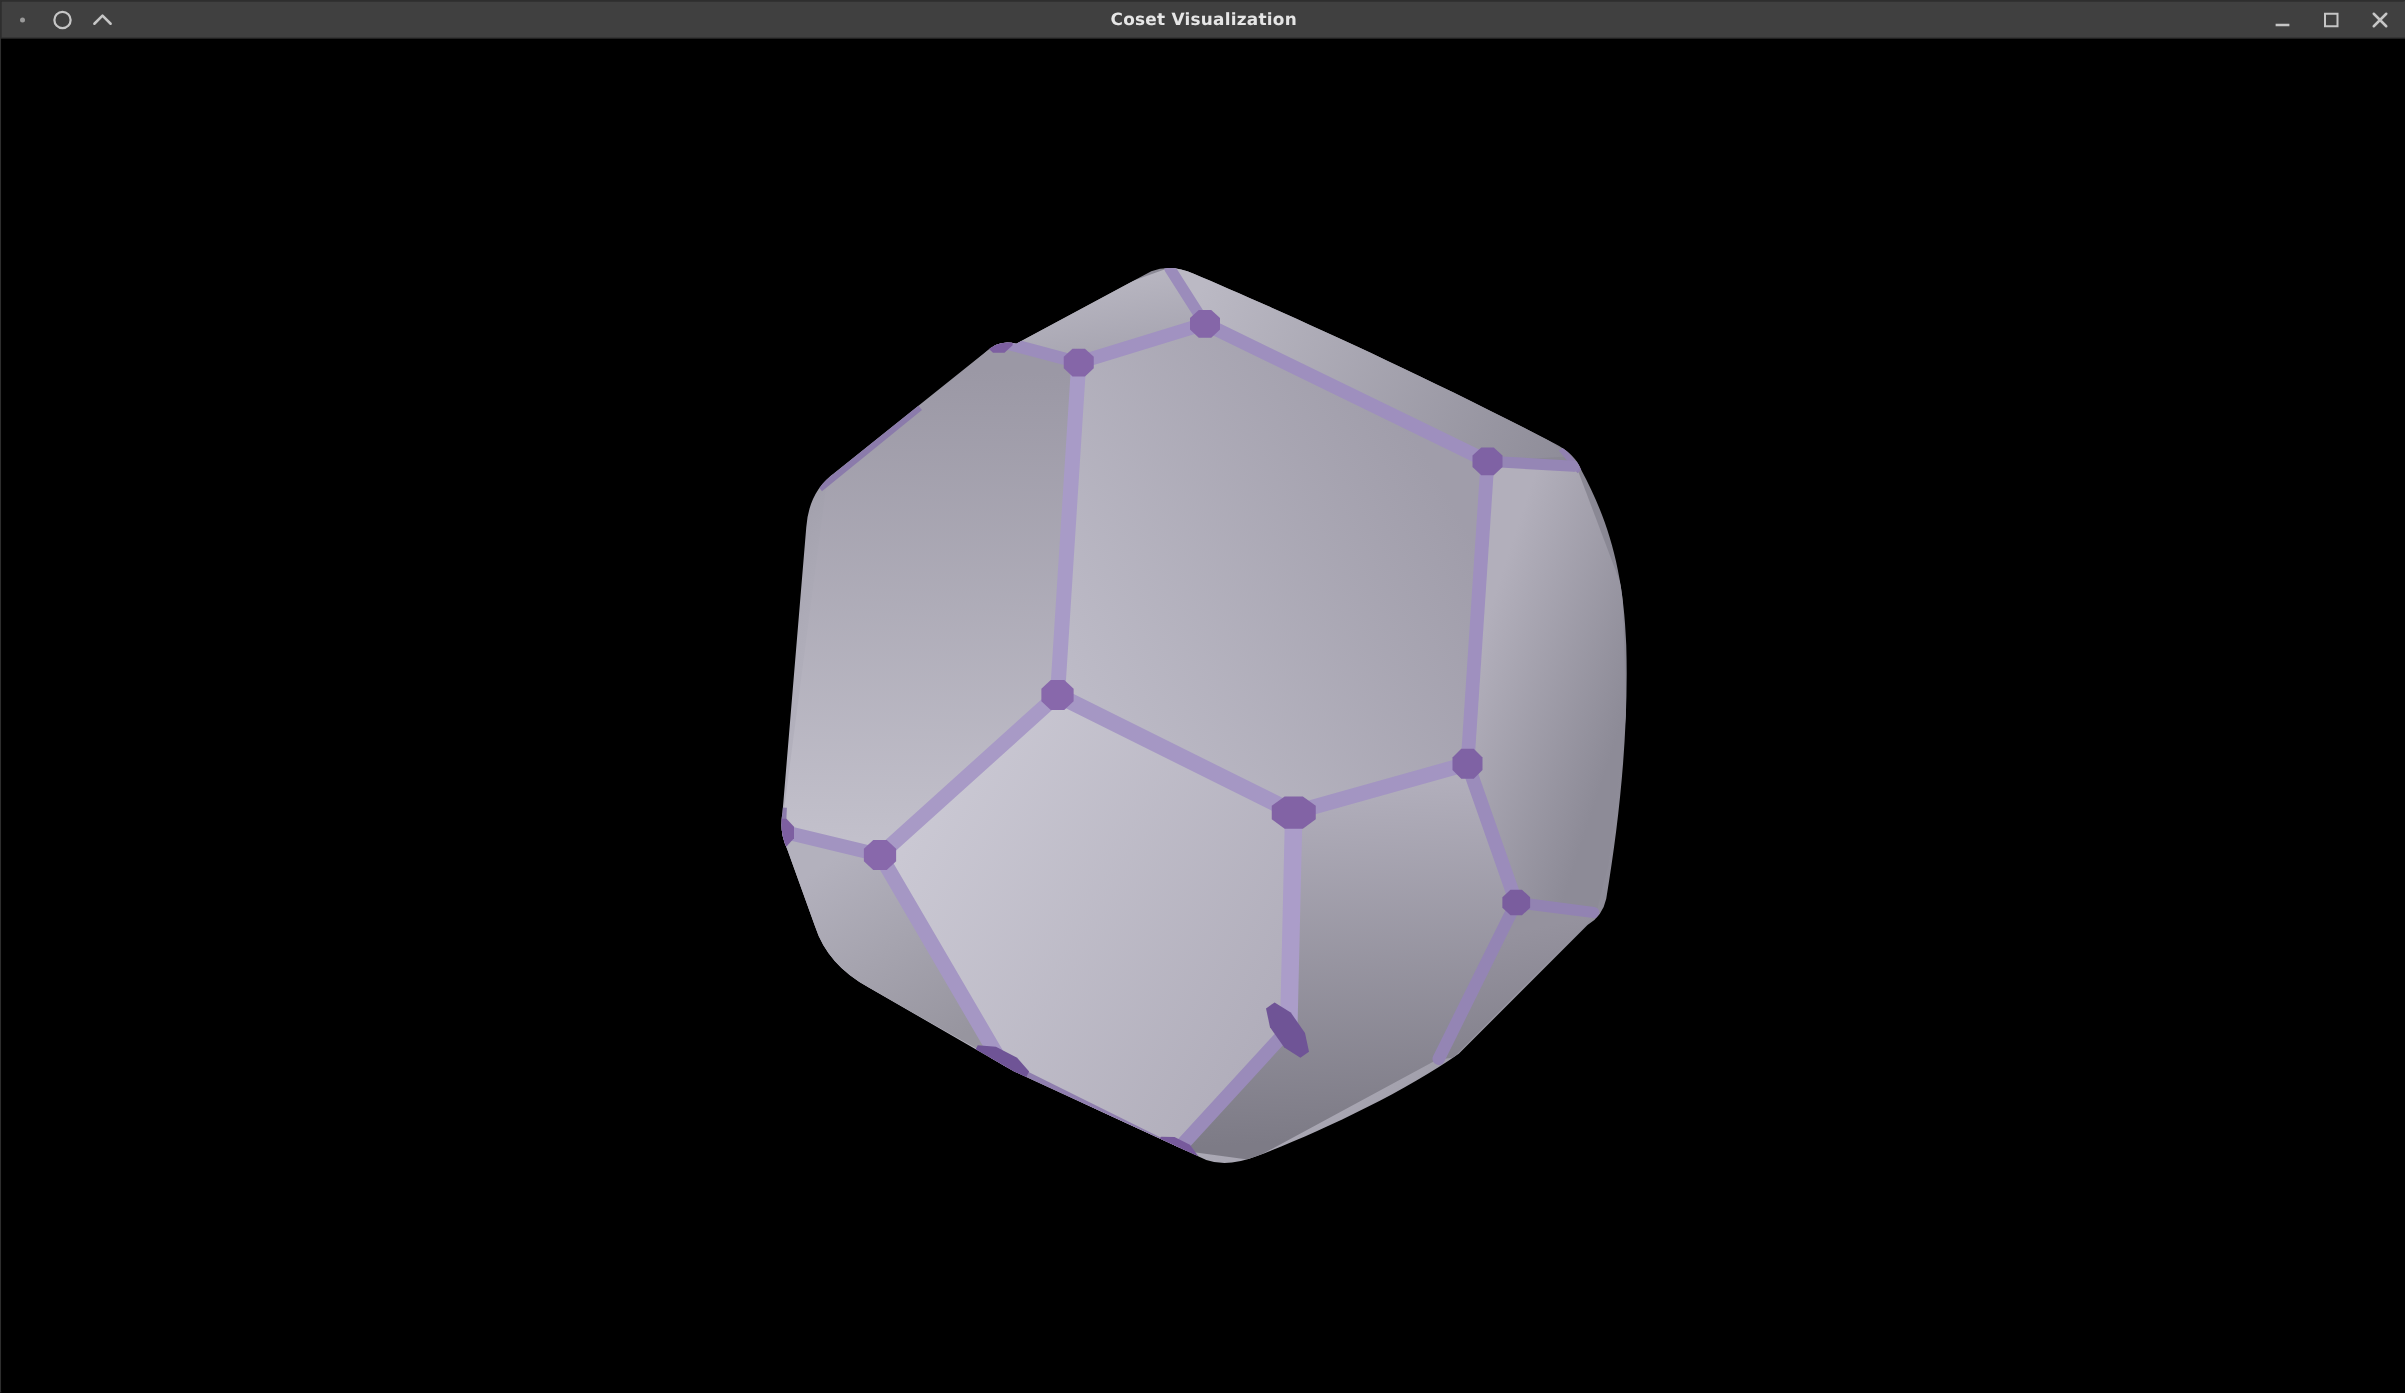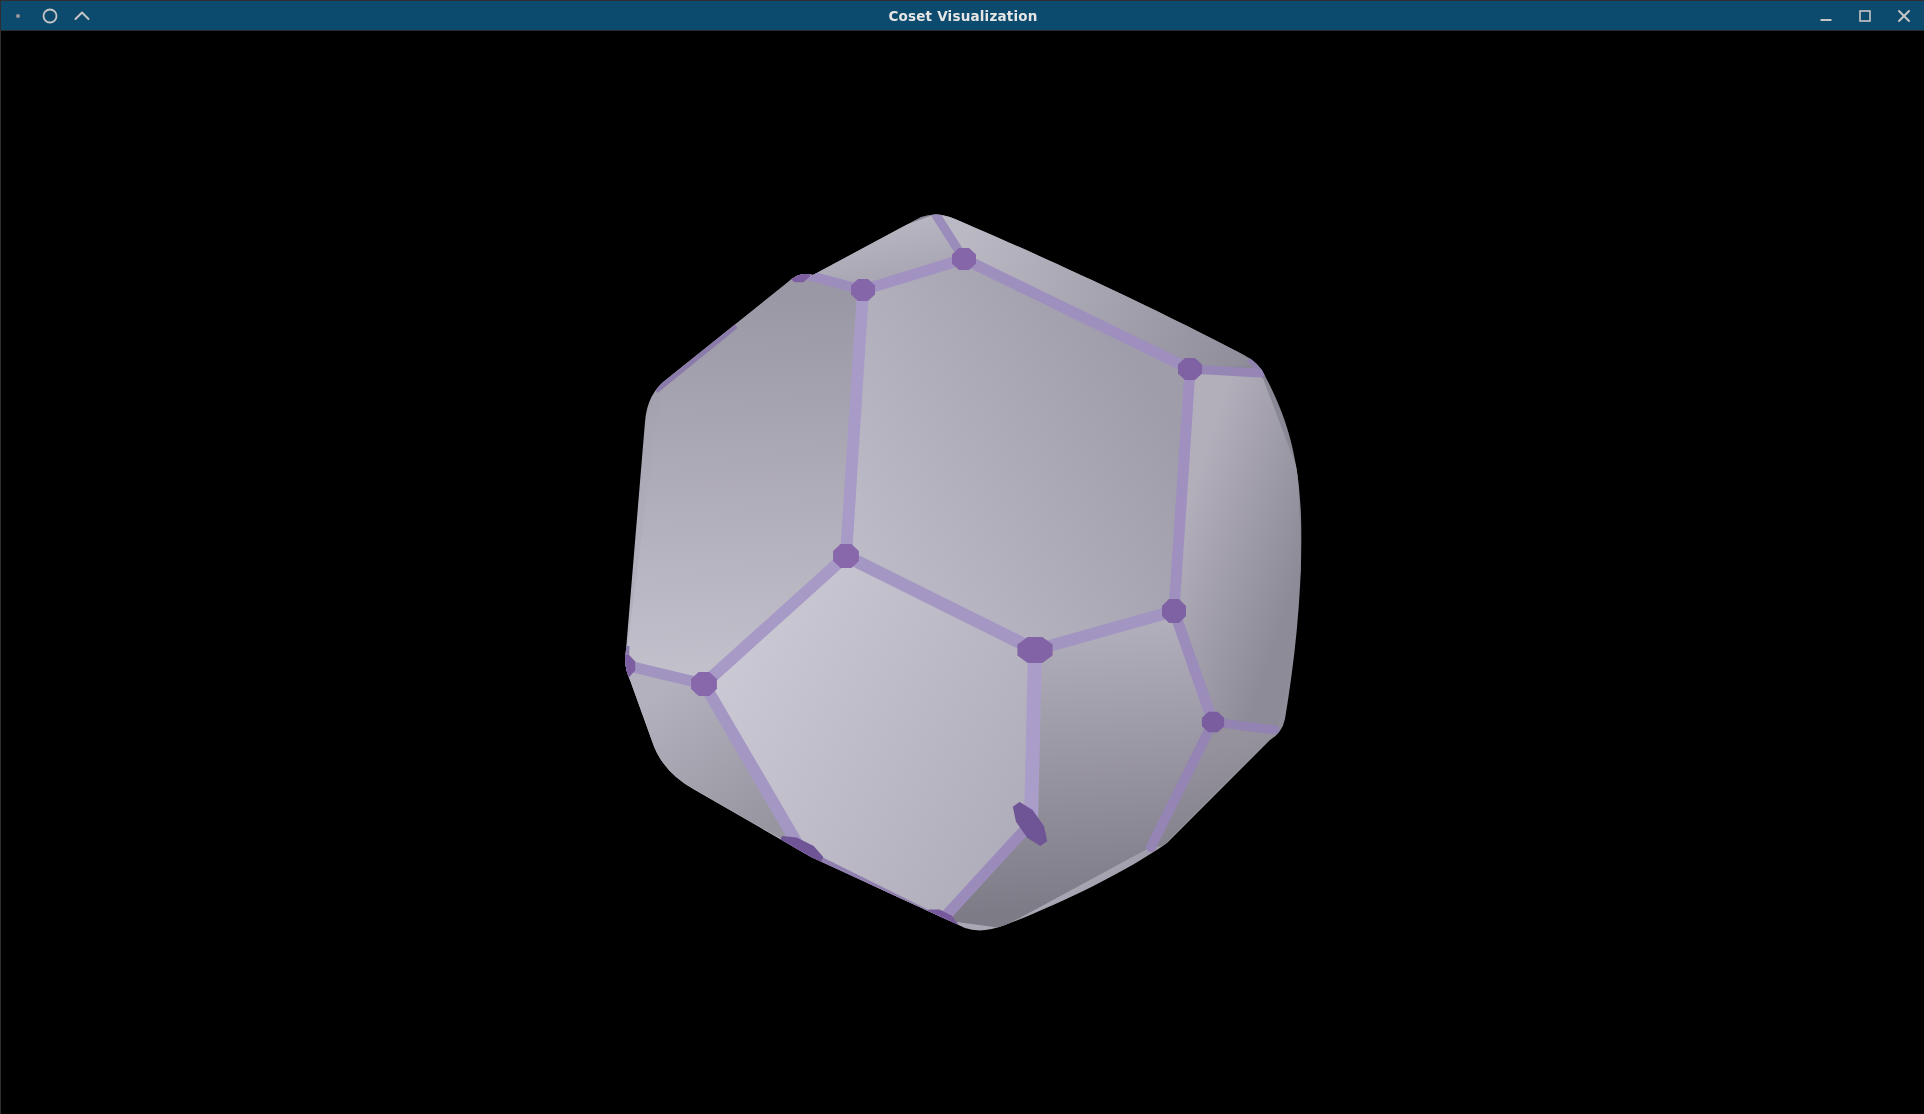--- a/index.html
+++ b/index.html
@@ -1,19 +1,19 @@
 <!DOCTYPE html>
 <html><head>
 <meta charset="utf-8">
 <style>
   html,body{margin:0;padding:0;background:#000;width:1924px;height:1114px;overflow:hidden;
     font-family:"DejaVu Sans","Liberation Sans",sans-serif;}
   .frame{position:absolute;inset:0;width:1924px;height:1114px;box-sizing:border-box;
     border:1px solid #2e2e2e;}
-  .titlebar{position:absolute;top:0;left:0;width:1924px;height:30px;background:#0c4a6e;
+  .titlebar{position:absolute;top:0;left:0;width:1924px;height:30px;background:#404040;
     display:flex;align-items:center;box-sizing:border-box;border-bottom:1px solid #2b2b2b;}
   .tb-left{position:absolute;left:8px;top:0;height:30px;display:flex;align-items:center;gap:14px;}
   .tb-title{position:absolute;left:0;right:0;top:0;height:30px;display:flex;align-items:center;
     justify-content:center;color:#e6e6e6;font-size:13.5px;font-weight:bold;letter-spacing:.2px;
     pointer-events:none;}
   .tb-right{position:absolute;right:12px;top:0;height:30px;display:flex;align-items:center;gap:21px;}
   .tb-icon{display:inline-flex;align-items:center;justify-content:center;width:18px;height:18px;}
   .viewport{position:absolute;top:30px;left:0;width:1924px;height:1084px;background:#000;}
   svg{display:block;}
 </style>

